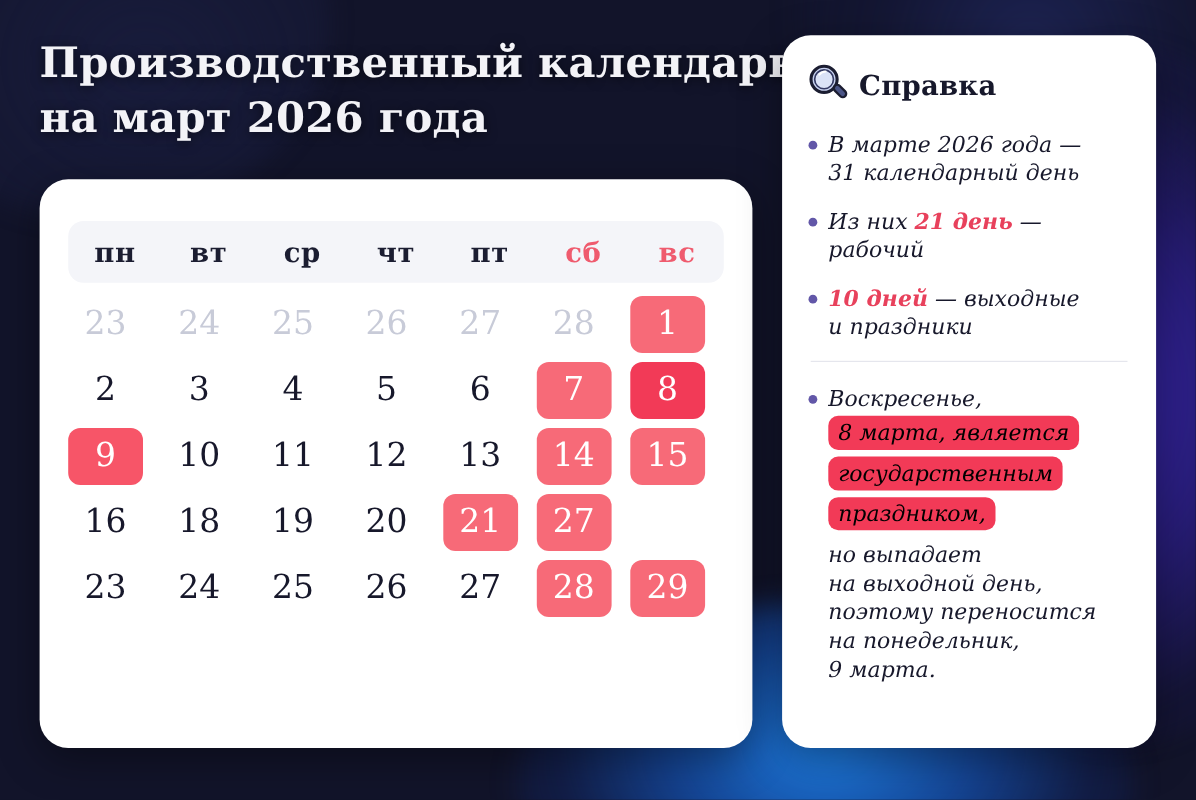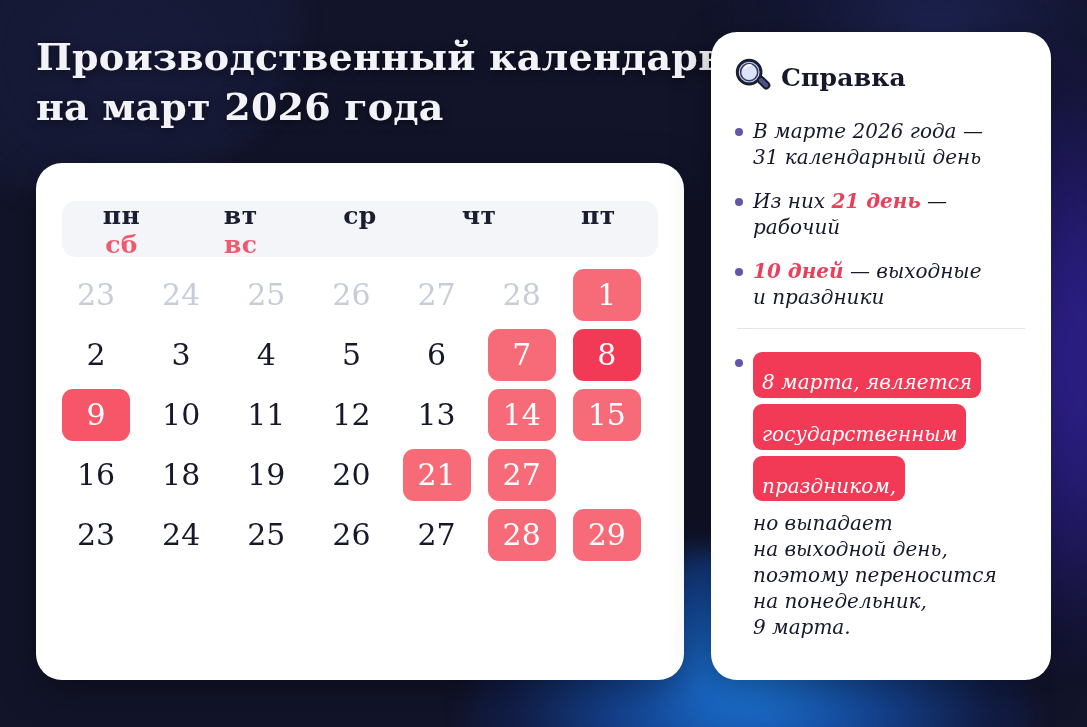--- a/index.html
+++ b/index.html
@@ -92,21 +92,21 @@
     width: 648px;
     height: 517px;
     background: #ffffff;
     border-radius: 26px;
     box-shadow: 0 10px 38px rgba(0,0,0,0.38);
     padding: 38px 26px 18px 26px;
   }
 
   .weekday-row {
     display: grid;
-    grid-template-columns: repeat(5, 1fr);
+    grid-template-columns: repeat(7, 1fr);
     background: #f4f5f9;
     border-radius: 14px;
     height: 56px;
     align-items: center;
     margin-bottom: 8px;
   }
   .weekday {
     text-align: center;
     font-size: 25px;
     font-weight: bold;
@@ -213,23 +213,23 @@
     height: 1px;
     background: #e3e4ec;
     margin: 18px 4px 20px 4px;
   }
 
   .bullet.note { margin-bottom: 0; line-height: 1.30; }
   .hl-wrap { display: block; }
   .hl {
     display: inline-block;
     background: #f23a57;
-    color: #ffffff;
+    color: #000000;
     border-radius: 9px;
-    padding: 19px 9px 3px 9px;
+    padding: 4px 9px 3px 9px;
     margin: 3px 0 3px 0;
     font-weight: normal;
     line-height: 1.18;
   }
   .tail { display: block; margin-top: 6px; }
   .tail span { display: block; }
 </style>
 </head>
 <body>
 
@@ -404,20 +404,21 @@
       <li class="bullet">
         <span class="accent">10 дней</span><span> — выходные</span><br>
         <span>и праздники</span>
       </li>
     </ul>
 
     <div class="divider"></div>
 
     <ul class="bullets">
       <li class="bullet note">
+        <span>Воскресенье,</span>
         <span class="hl-wrap">
           <span class="hl">8 марта, является</span>
           <span class="hl">государственным</span>
           <span class="hl">праздником,</span>
         </span>
         <span class="tail">
           <span>но выпадает</span>
           <span>на выходной день,</span>
           <span>поэтому переносится</span>
           <span>на понедельник,</span>

